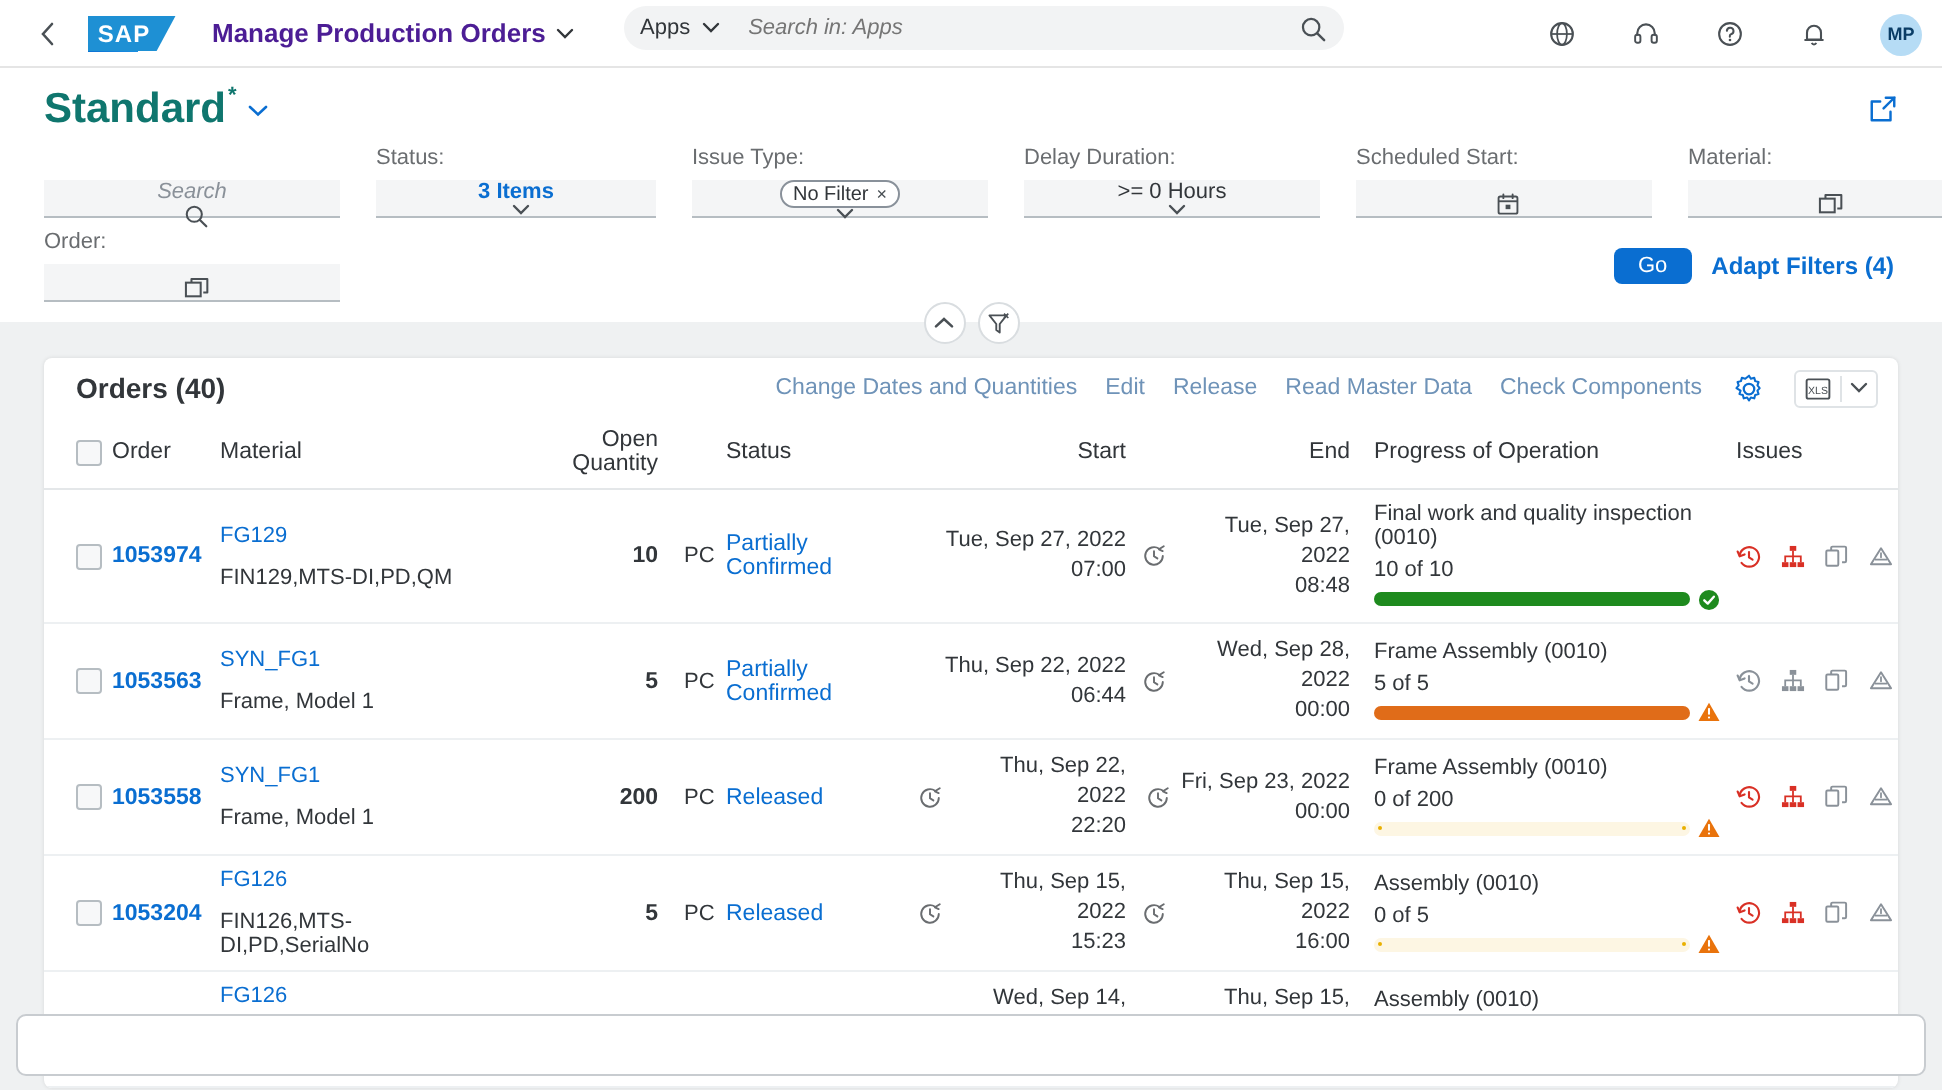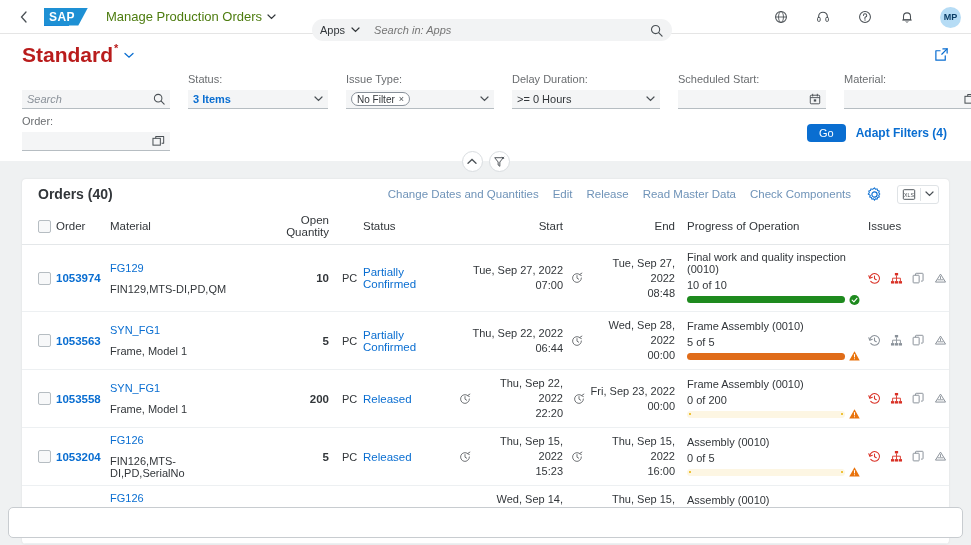--- a/index.html
+++ b/index.html
@@ -29,26 +29,26 @@
   .sap-logo-inner {
     position: absolute; left: 0; top: 0; width: 44px; height: 18px;
     background: #1e90d4;
     clip-path: polygon(0 0, 100% 0, 78% 100%, 0 100%);
   }
   .sap-logo span {
     position: relative; z-index: 2; color: #fff; font-weight: bold; font-size: 12px;
     letter-spacing: .5px; padding-right: 8px; font-family: "Liberation Sans", sans-serif;
   }
   .app-title {
-    font-size: 13px; font-weight: normal; color: #4d7c0f; display: flex; align-items: center; gap: 5px;
+    font-size: 13px; font-weight: bold; color: #4c1d95; display: flex; align-items: center; gap: 5px;
     cursor: pointer;
   }
   .chev { font-size: 9px; color: #4a5055; }
   .search-shell {
-    position: absolute; left: 312px; top: 19px; height: 22px; width: 360px;
+    position: absolute; left: 312px; top: 3px; height: 22px; width: 360px;
     background: #f2f3f4; border-radius: 11px; display: flex; align-items: center; padding: 0 8px;
   }
   .search-scope {
     display: flex; align-items: center; gap: 6px; font-size: 11px; color: #32363a;
     padding-right: 8px; cursor: pointer;
   }
   .search-field {
     flex: 1; font-size: 11px; color: #8a9199; font-style: italic; padding-left: 6px;
     border: none; background: transparent; outline: none;
   }
@@ -61,37 +61,38 @@
   }
 
   
   .page-head {
     background: #fff; padding: 10px 22px 4px 22px; display: flex; align-items: center;
   }
   .variant {
     display: flex; align-items: flex-start; gap: 7px; cursor: pointer;
   }
   .variant-title {
-    font-size: 21px; font-weight: bold; color: #b91c1c; line-height: 1;
+    font-size: 21px; font-weight: bold; color: #0f766e; line-height: 1;
     position: relative; display: inline-block;
   }
   .variant-title sup { font-size: 11px; position: relative; top: -2px; left: 1px; }
   .variant .chev-v { font-size: 10px; color: #0a6ed1; margin-top: 8px; }
   .head-spacer { flex: 1; }
   .head-action { color: #0a6ed1; cursor: pointer; display: flex; align-items: center; }
 
   
   .filter-bar { background: #fff; padding: 4px 22px 10px 22px; position: relative; }
   .filter-row { display: flex; gap: 0; }
   .fcell { display: flex; flex-direction: column; margin-right: 18px; }
   .flabel { font-size: 11px; color: #6a6d70; margin-bottom: 3px; height: 14px; }
   .finput {
     height: 19px; background: #f4f5f6; border: none; border-bottom: 1px solid #b6bdc2;
     display: flex; align-items: center; padding: 0 5px; font-size: 11px; color: #32363a;
     cursor: pointer;
+    flex-direction: column;
   }
   .finput .val { flex: 1; }
   .finput .val.ph { color: #8a9199; font-style: italic; }
   .finput .val.link { color: #0a6ed1; font-weight: bold; }
   .finput .ico { color: #4a5055; font-size: 11px; margin-left: 4px; display: flex; align-items: center; }
   .token {
     border: 1px solid #89919a; border-radius: 9px; padding: 0px 5px; font-size: 10px;
     background: #fff; display: inline-flex; align-items: center; gap: 4px; height: 14px; color: #32363a;
   }
   .token .x { font-size: 9px; color: #4a5055; cursor: pointer; }

